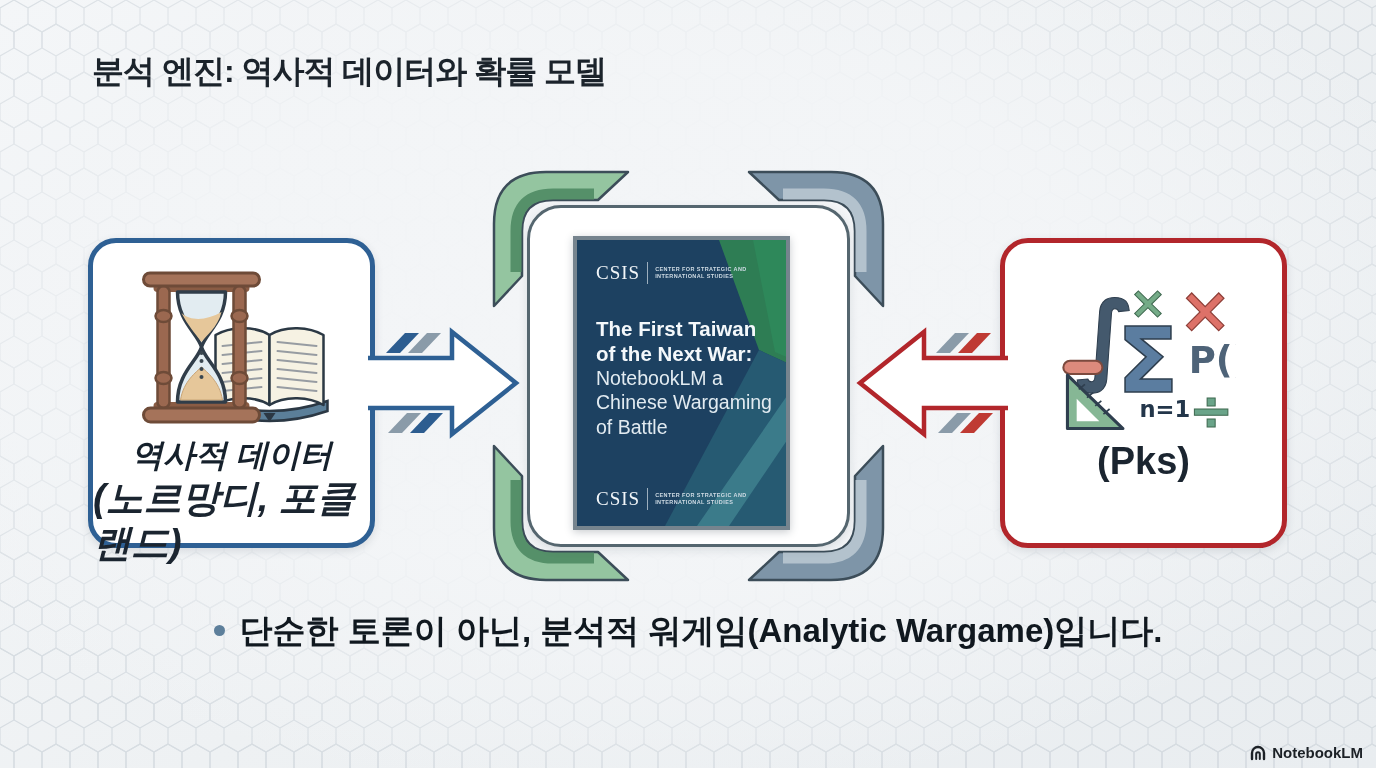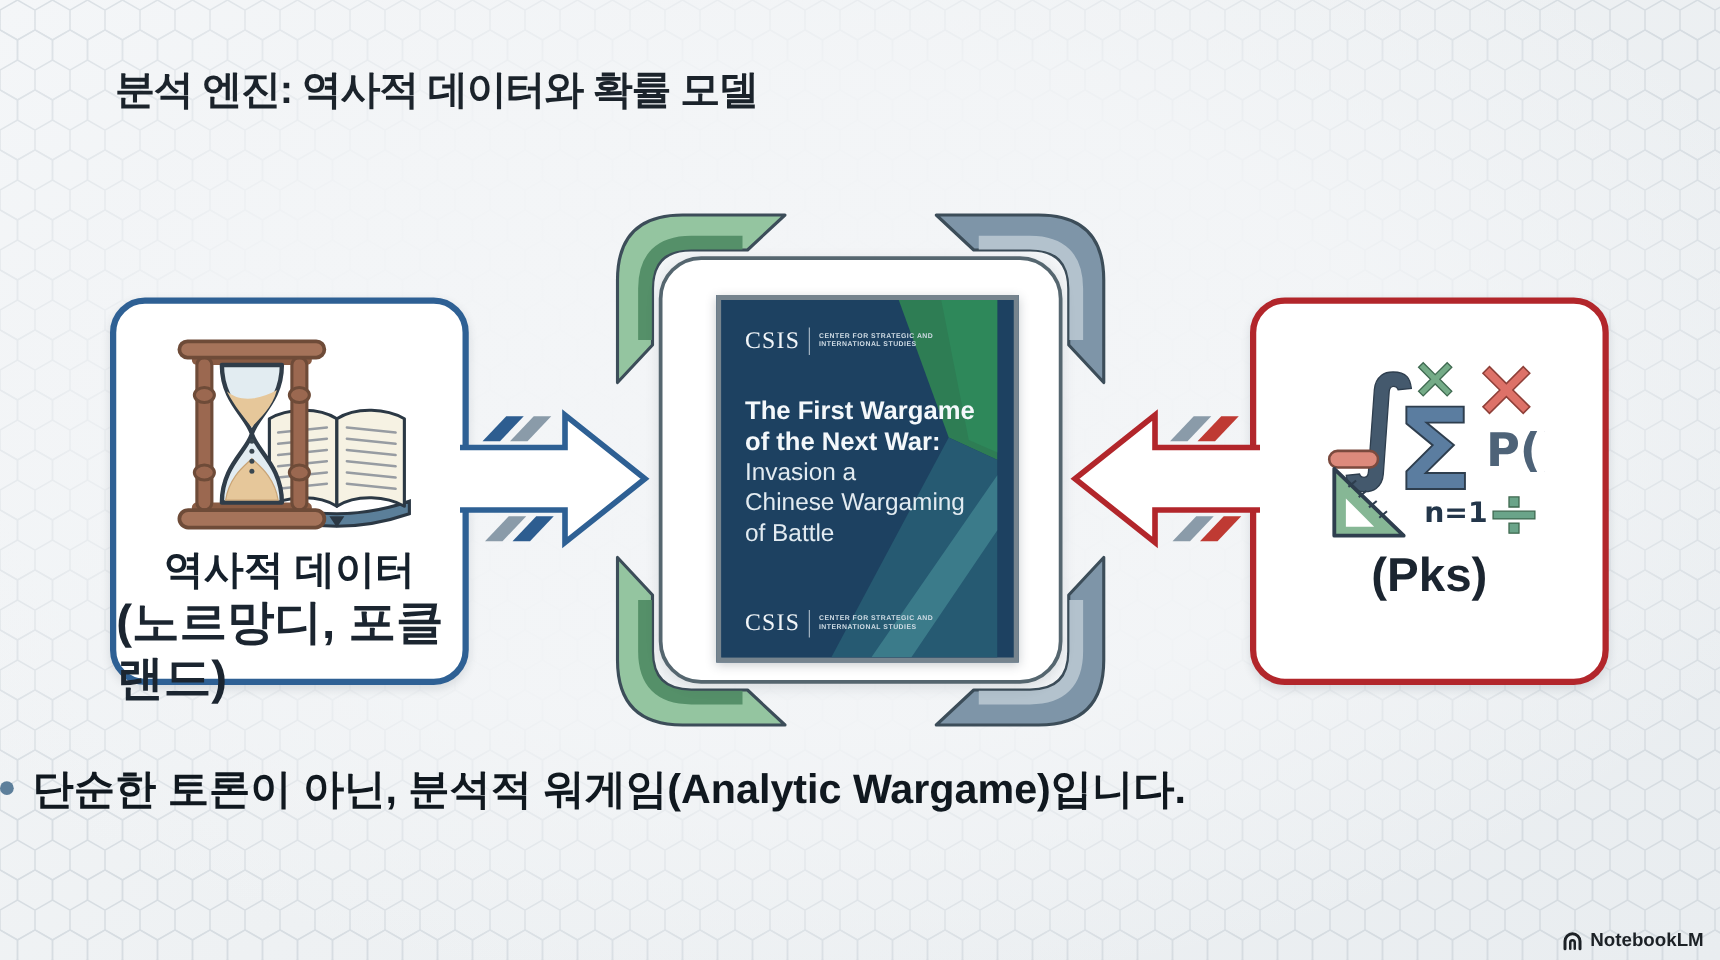--- a/index.html
+++ b/index.html
@@ -9,57 +9,57 @@
          background:linear-gradient(135deg,#f4f6f8 0%,#eef1f3 45%,#e9edf0 100%);}
   svg{display:block;}
   .bg-hex{position:absolute;left:0;top:0;width:1376px;height:768px;}
 
   .slide-title{position:absolute;left:92px;top:52px;font-size:32px;line-height:1.2;
                font-weight:800;color:#1b232b;letter-spacing:-1px;white-space:nowrap;}
 
   .card{position:absolute;top:238px;width:277px;height:300px;background:#ffffff;
         border-radius:28px;display:flex;flex-direction:column;align-items:center;
         justify-content:flex-start;box-shadow:0 3px 8px rgba(50,62,75,.14);}
-  .card.left{left:88px;border:5px solid #2e6094;}
+  .card.left{left:88px;border:5px solid #2e6094;font-style:italic;}
   .card.right{left:1000px;border:5px solid #b2262b;}
   .card .icon-wrap{margin-top:26px;height:168px;display:flex;align-items:center;justify-content:center;}
   .card-label{font-size:32px;font-weight:800;color:#15202b;line-height:1.15;margin-top:8px;}
   .card-sublabel{font-size:38px;font-weight:600;color:#1b2530;line-height:1.2;margin-top:2px;}
 
   .bracket{position:absolute;width:140px;height:143px;}
   .bracket.tl{left:491px;top:169px;}
   .bracket.tr{left:746px;top:169px;transform:scaleX(-1);}
   .bracket.bl{left:491px;top:440px;transform:scaleY(-1);}
   .bracket.br{left:746px;top:440px;transform:scale(-1,-1);}
 
   .center-frame{position:absolute;left:527px;top:205px;width:323px;height:342px;
                 box-sizing:border-box;background:#ffffff;border:3px solid #55666f;
                 border-radius:34px;box-shadow:0 3px 10px rgba(50,62,75,.12);}
 
-  .book-cover{position:absolute;left:573px;top:236px;width:242px;height:294px;
+  .book-cover{position:absolute;left:573px;top:236px;width:217px;height:294px;
               box-sizing:border-box;border:4px solid #76848e;background:#1d4161;
               overflow:hidden;box-shadow:0 2px 8px rgba(40,52,64,.25);}
   .cover-art{position:absolute;left:0;top:0;width:221px;height:286px;}
   .cover-top,.cover-bottom{position:absolute;left:19px;display:flex;align-items:center;}
   .cover-top{top:22px;}
   .cover-bottom{bottom:16px;}
   .csis-word{font-family:"Liberation Serif","DejaVu Serif",serif;font-size:19px;
              color:#f2f6f9;letter-spacing:1px;}
   .csis-divider{width:1px;height:22px;background:#c8d4dd;opacity:.75;margin:0 7px;}
   .csis-tagline{font-size:5.5px;line-height:1.3;color:#cfdbe4;letter-spacing:.4px;font-weight:700;}
   .cover-title{position:absolute;left:19px;top:76px;color:#f4f8fb;}
   .cover-title .bold-line{font-size:20.5px;font-weight:800;line-height:1.22;}
   .cover-title .reg-line{font-size:19.5px;font-weight:400;line-height:1.25;color:#e2ebf1;}
 
   .arrow{position:absolute;top:326px;width:152px;height:114px;}
   .arrow.left-arrow{left:368px;}
   .arrow.right-arrow{left:856px;}
 
   .bullets{position:absolute;left:0;top:610px;width:100%;display:flex;
-           flex-direction:row;align-items:center;gap:25px;}
+           flex-direction:column;align-items:center;gap:25px;}
   .bullet-line{display:flex;align-items:center;font-size:33px;font-weight:600;
                color:#10181f;line-height:1.25;white-space:nowrap;}
   .bullet-dot{width:11px;height:11px;border-radius:50%;background:#5d7f9b;
               margin-right:15px;flex:0 0 auto;}
 
   .footer-brand{position:absolute;right:13px;bottom:6px;display:flex;
                 gap:5px;font-size:15px;font-weight:600;color:#1c2126;}
 </style>
 </head>
 <body>
@@ -190,23 +190,23 @@
     </svg>
     <div class="cover-top">
       <span class="csis-word">CSIS</span>
       <span class="csis-divider"></span>
       <span class="csis-tagline">
         <span style="display:block">CENTER FOR STRATEGIC AND</span>
         <span style="display:block">INTERNATIONAL STUDIES</span>
       </span>
     </div>
     <div class="cover-title">
-      <div class="bold-line">The First Wargame</div>
+      <div class="bold-line">The First Taiwan</div>
       <div class="bold-line">of the Next War:</div>
-      <div class="reg-line">Invasion a</div>
+      <div class="reg-line">NotebookLM a</div>
       <div class="reg-line">Chinese Wargaming</div>
       <div class="reg-line">of Battle</div>
     </div>
     <div class="cover-bottom">
       <span class="csis-word">CSIS</span>
       <span class="csis-divider"></span>
       <span class="csis-tagline">
         <span style="display:block">CENTER FOR STRATEGIC AND</span>
         <span style="display:block">INTERNATIONAL STUDIES</span>
       </span>

